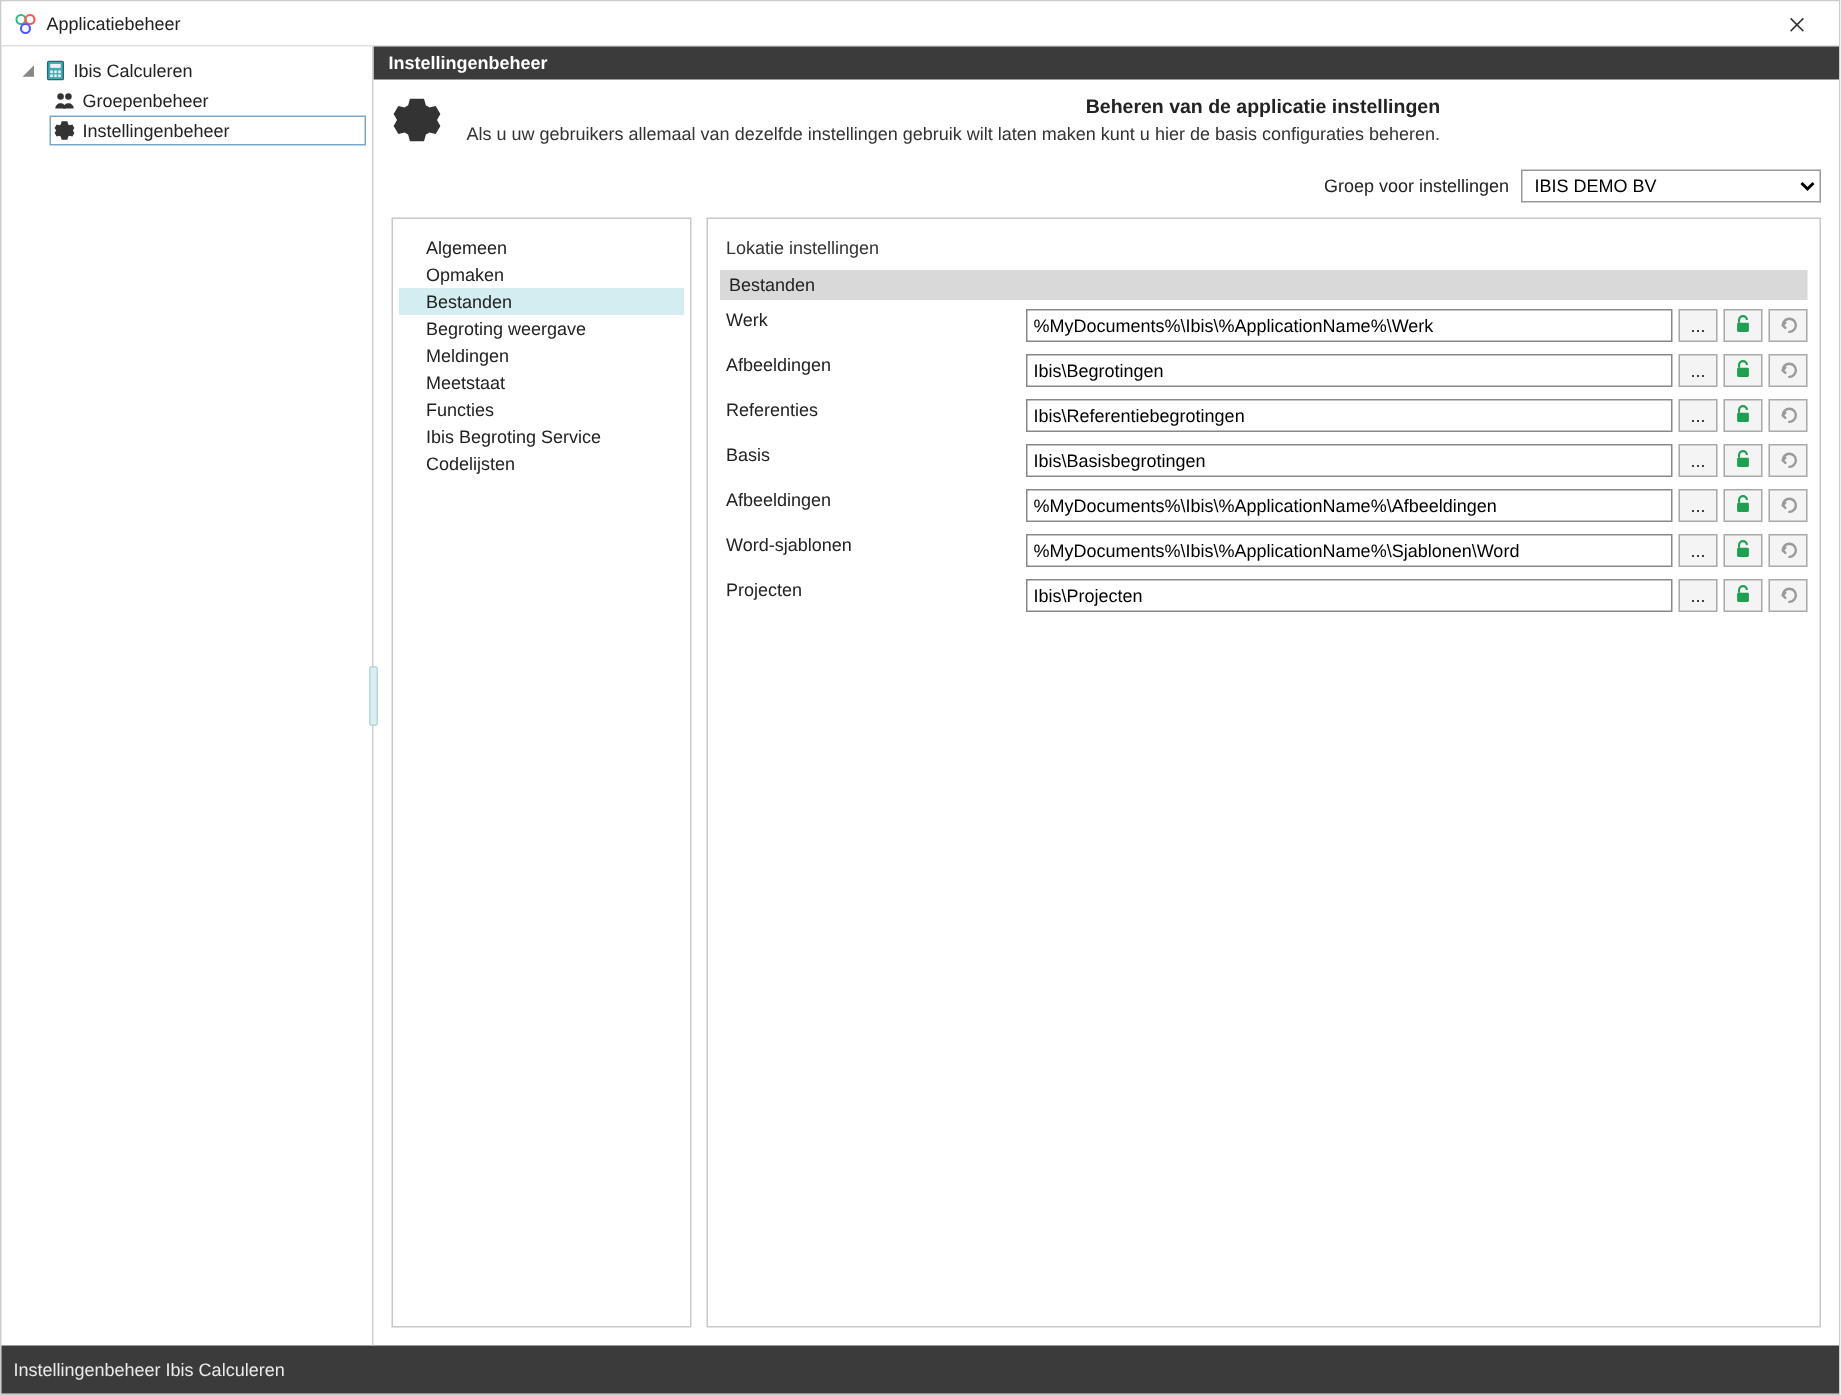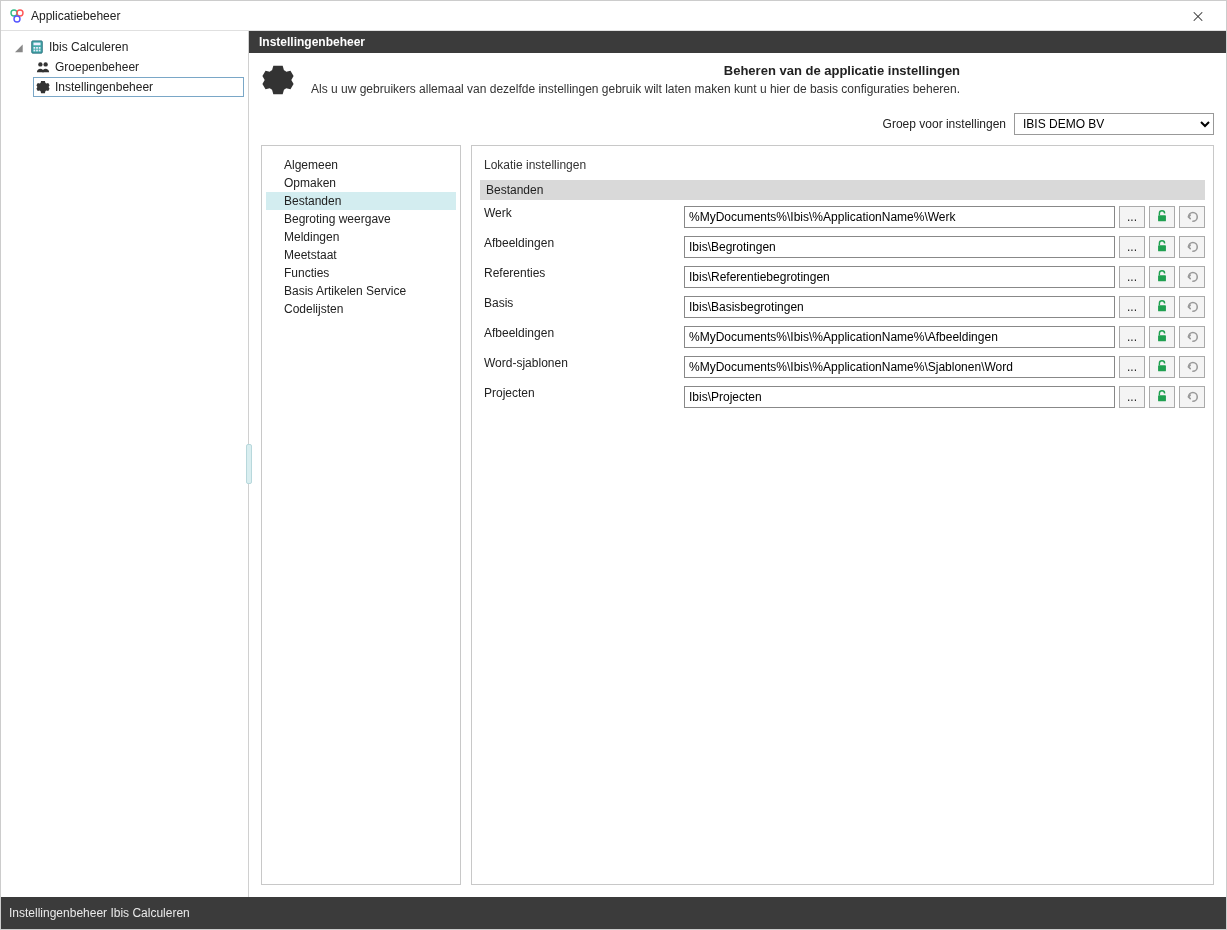--- a/index.html
+++ b/index.html
@@ -267,21 +267,21 @@
 
       <div class="settings-layout">
         <div class="tabs-list" id="tabs-list">
             <div class="tab-item">Algemeen</div>
             <div class="tab-item">Opmaken</div>
             <div class="tab-item selected">Bestanden</div>
             <div class="tab-item">Begroting weergave</div>
             <div class="tab-item">Meldingen</div>
             <div class="tab-item">Meetstaat</div>
             <div class="tab-item">Functies</div>
-            <div class="tab-item">Basis Artikelen Service</div>
+            <div class="tab-item">Ibis Begroting Service</div>
             <div class="tab-item">Codelijsten</div>
           </div>
 
         <div class="settings-panel">
           <div class="section-title">Lokatie instellingen</div>
           <div class="section-sub">Bestanden</div>
           <div id="fields">
               <div class="field-row">
                 <div class="field-label">Werk</div>
                 <input class="field-input" value="%MyDocuments%\Ibis\%ApplicationName%\Werk" style="">

